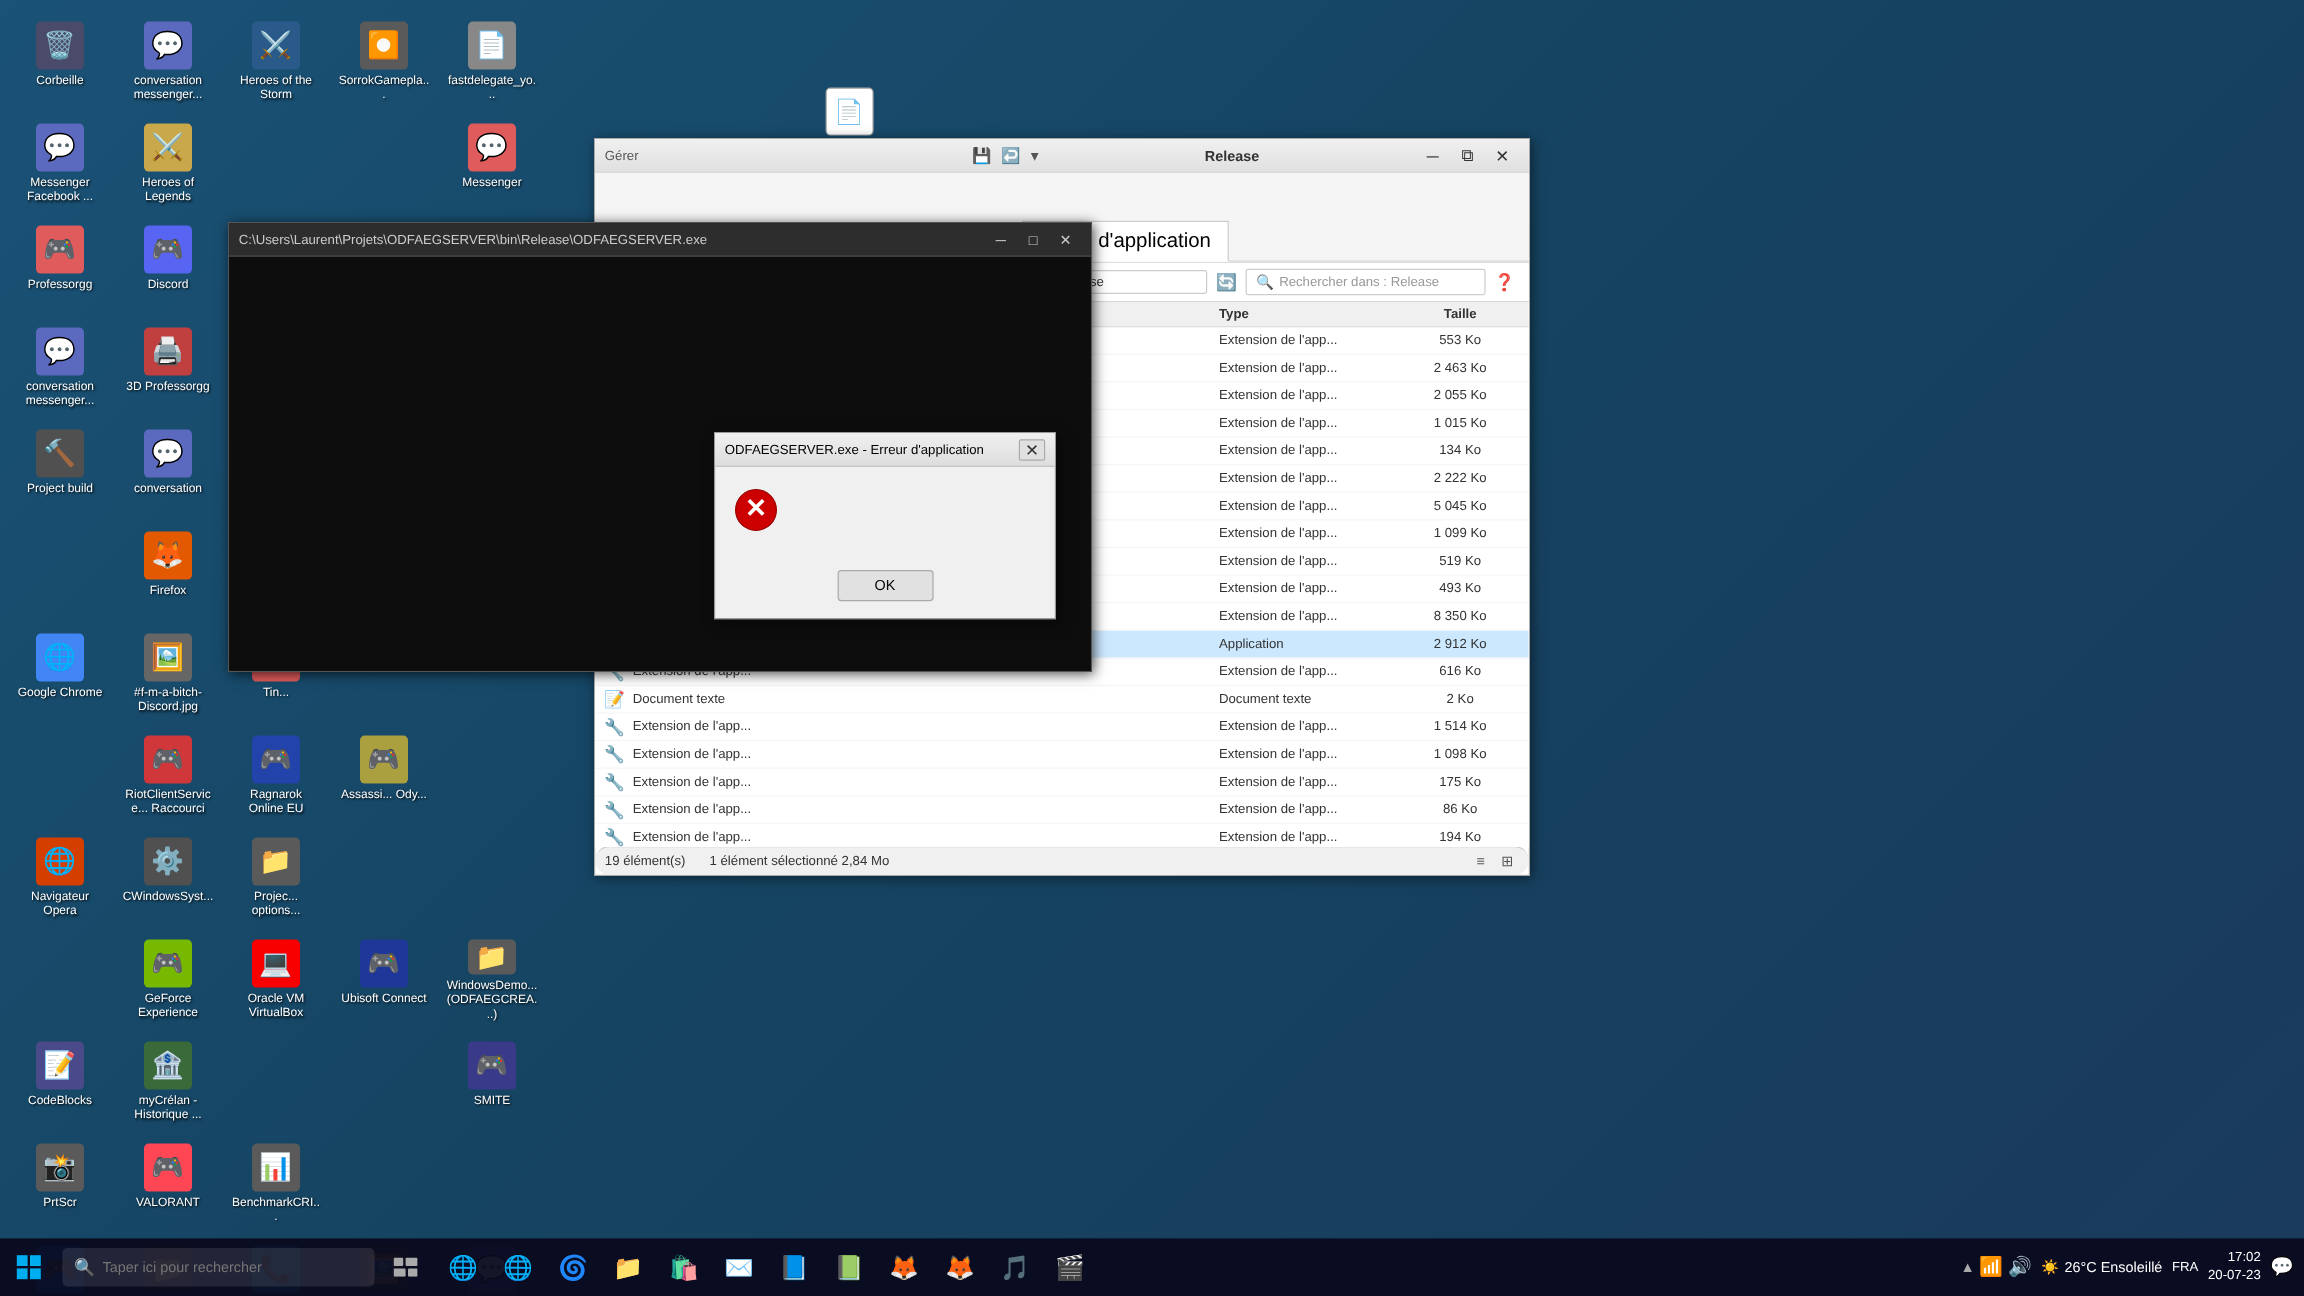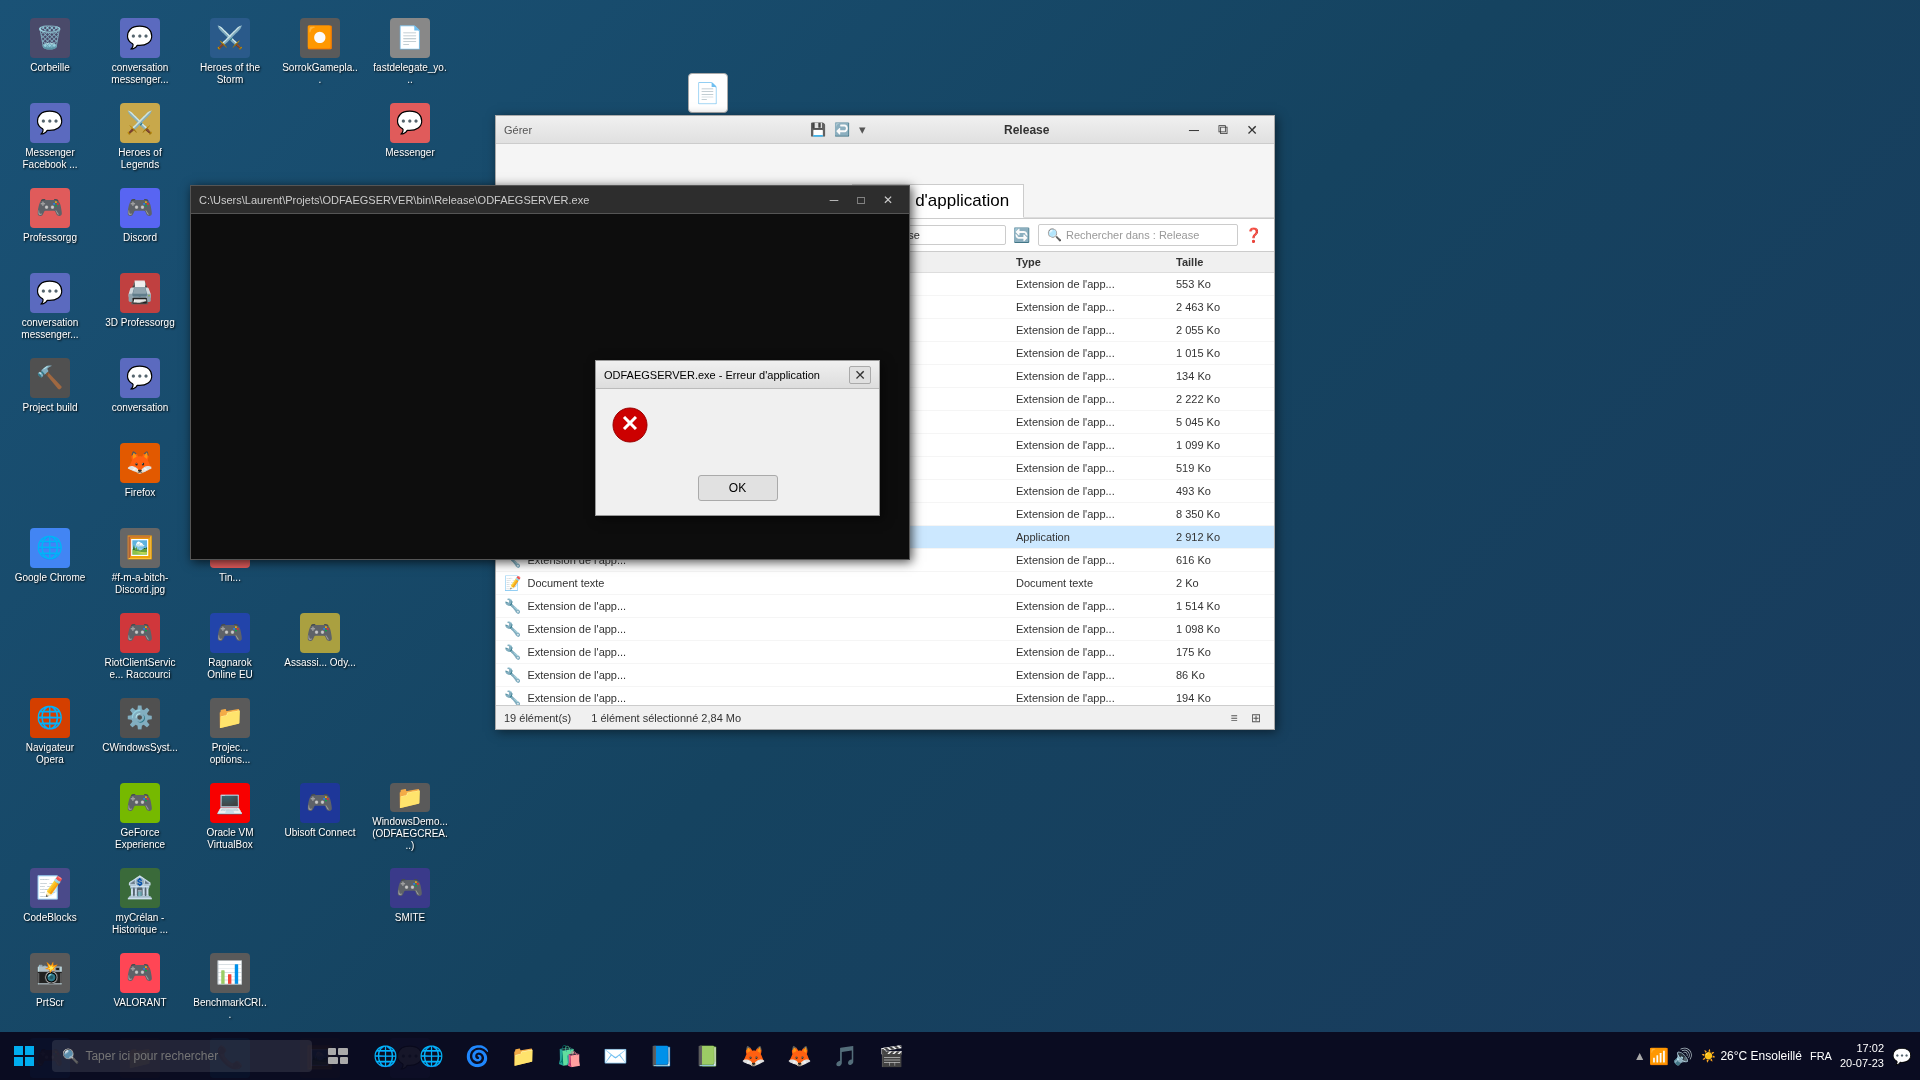--- a/index.html
+++ b/index.html
@@ -288,21 +288,21 @@
       background: #f0f0f0;
       border-bottom: 1px solid #ddd;
       padding: 4px 8px;
       font-size: 11px;
       font-weight: bold;
       color: #333;
     }
 
     .fe-col-name { flex: 1; }
     .fe-col-type { width: 160px; }
-    .fe-col-size { width: 90px; text-align: left; padding-right: 8px; }
+    .fe-col-size { width: 90px; text-align: center; padding-right: 8px; }
 
     .fe-file-row {
       display: flex;
       padding: 3px 8px;
       font-size: 11px;
       color: #333;
       border-bottom: 1px solid #f5f5f5;
       align-items: center;
     }
     .fe-file-row.selected { background: #cce8ff; }
@@ -312,20 +312,21 @@
     .fe-status-bar {
       height: 24px;
       background: #f0f0f0;
       border-top: 1px solid #ccc;
       display: flex;
       align-items: center;
       padding: 0 8px;
       font-size: 11px;
       color: #333;
       gap: 20px;
+      border-radius: 12px;
     }
 
     .fe-view-icons {
       margin-left: auto;
       display: flex;
       gap: 2px;
     }
 
     .fe-view-icon {
       width: 20px;

